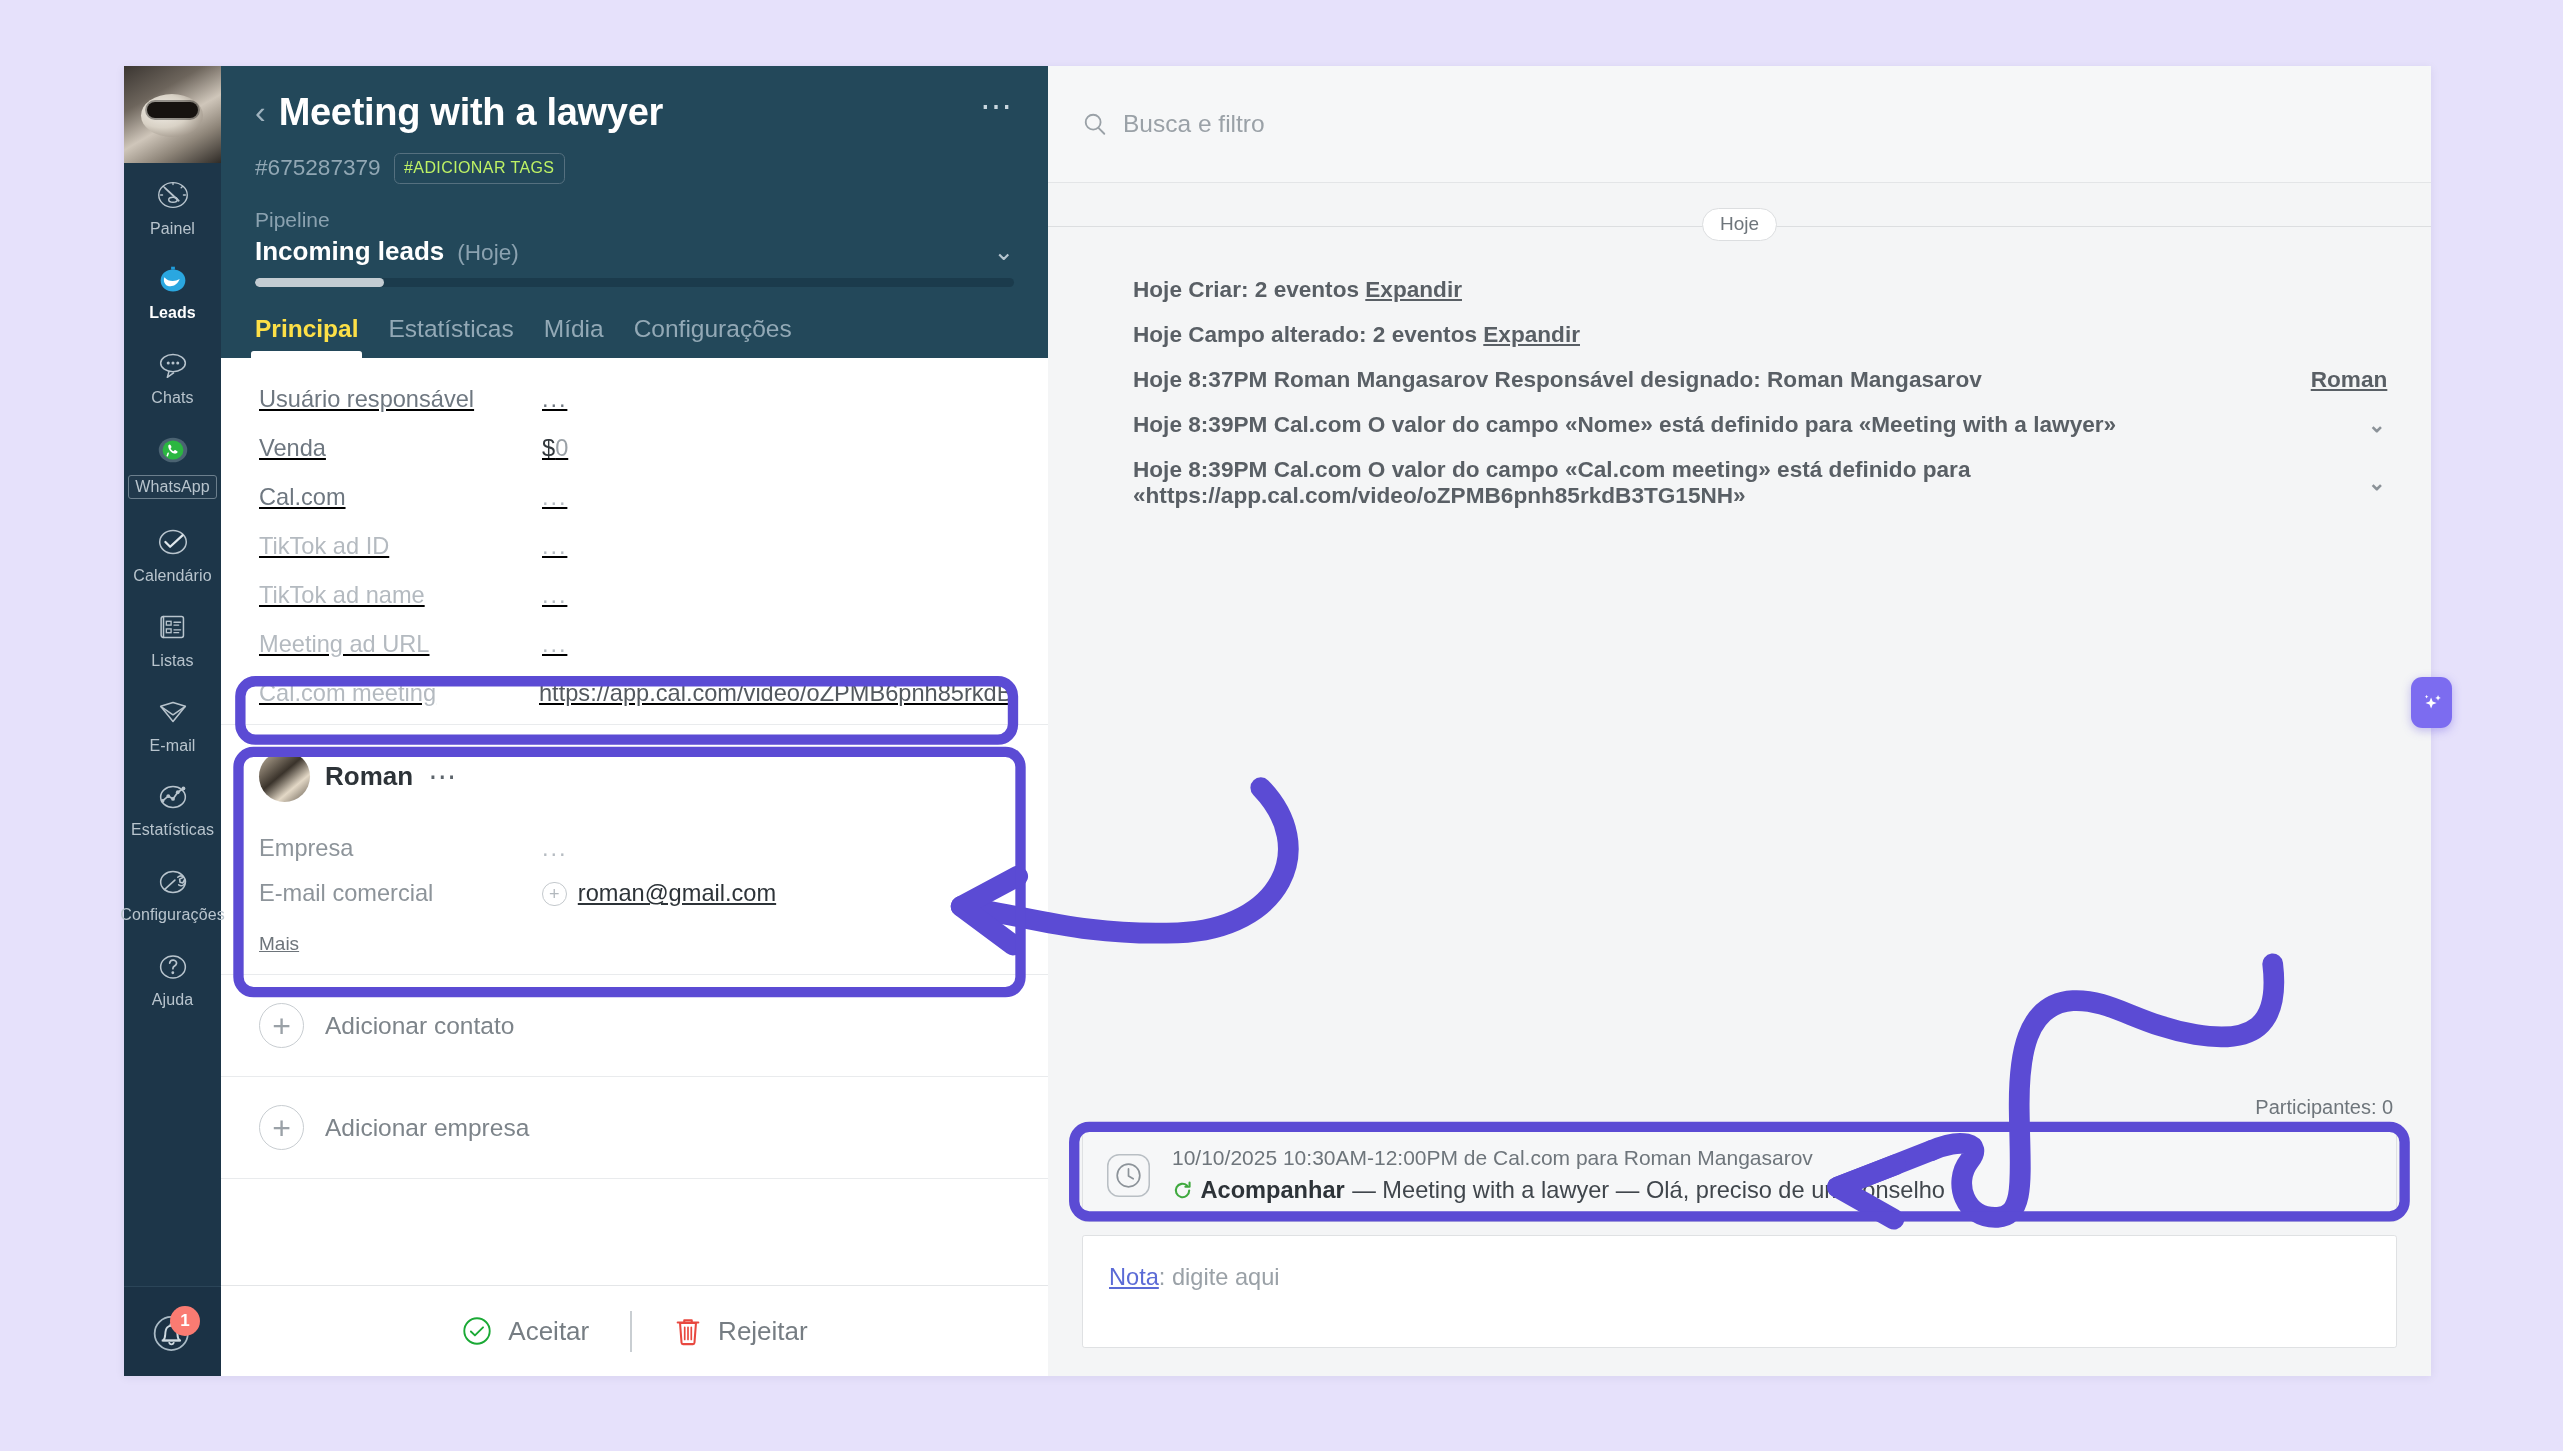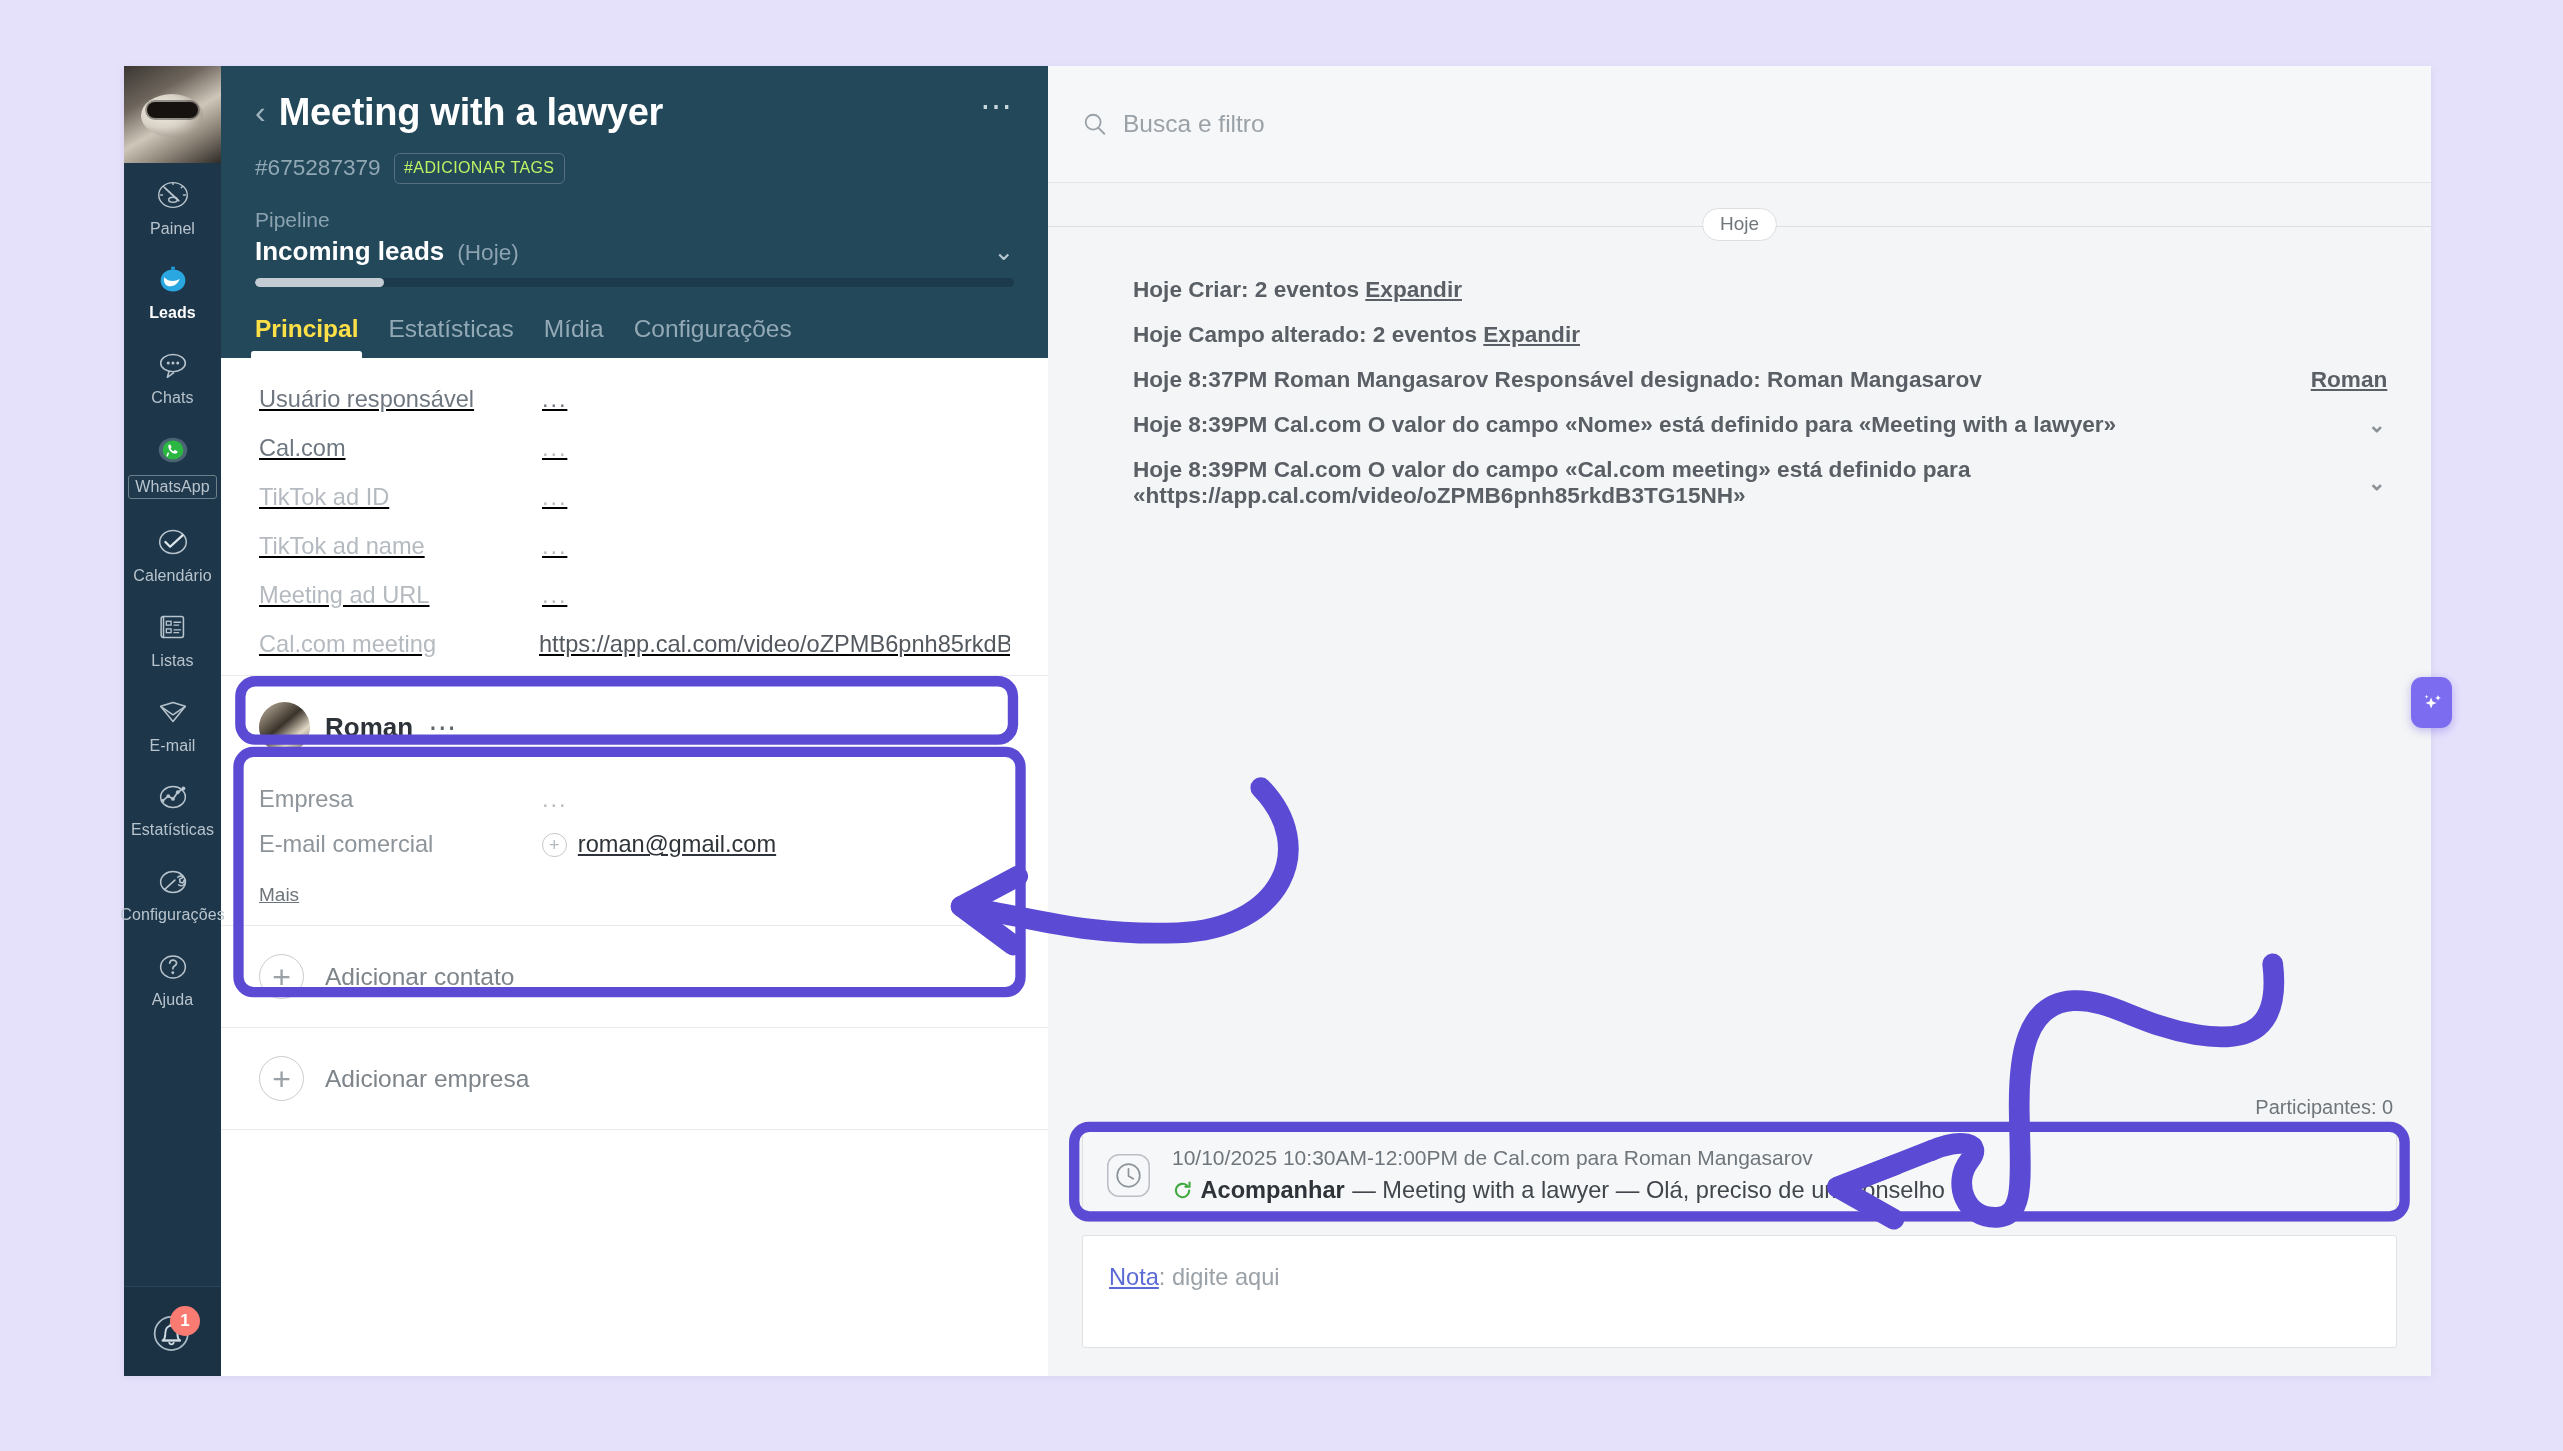--- a/index.html
+++ b/index.html
@@ -380,20 +380,24 @@
         </div>
     </header>
 
     <div class="lead-body">
       <div class="fields" id="lead-fields">
           <div class="field-row">
             <span class="field-label">Usuário responsável</span>
             <span class="field-val dots-dark">...</span>
           </div>
           <div class="field-row">
+            <span class="field-label">Venda</span>
+            <span class="field-val money"><b>$</b><span>0</span></span>
+          </div>
+          <div class="field-row">
             <span class="field-label">Cal.com</span>
             <span class="field-val dots">...</span>
           </div>
           <div class="field-row">
             <span class="field-label dim">TikTok ad ID</span>
             <span class="field-val dots">...</span>
           </div>
           <div class="field-row">
             <span class="field-label dim">TikTok ad name</span>
             <span class="field-val dots">...</span>
@@ -432,20 +436,39 @@
         <span class="add-circle">+</span>
         <span class="add-label">Adicionar contato</span>
       </div>
       <div class="add-row">
         <span class="add-circle">+</span>
         <span class="add-label">Adicionar empresa</span>
       </div>
       <div class="filler"></div>
     </div>
 
+    <footer class="lead-foot">
+      <div class="foot-btn">
+        <svg width="32" height="32" viewBox="0 0 34 34">
+          <circle cx="17" cy="17" r="13.5" fill="none" stroke="#1aa935" stroke-width="2"></circle>
+          <path d="M10.5 17.5l4.3 4.2 8.6-8.6" fill="none" stroke="#1aa935" stroke-width="2" stroke-linecap="round" stroke-linejoin="round"></path>
+        </svg>
+        <span class="lbl">Aceitar</span>
+      </div>
+      <div class="foot-div"></div>
+      <div class="foot-btn">
+        <svg width="30" height="32" viewBox="0 0 32 34">
+          <path d="M5 8h22" stroke="#e8483f" stroke-width="2.2" stroke-linecap="round"></path>
+          <path d="M12 8V5.5h8V8" stroke="#e8483f" stroke-width="2.2" stroke-linejoin="round" fill="none"></path>
+          <path d="M7.5 8.5h17l-1.6 21a1.6 1.6 0 01-1.6 1.5H10.7a1.6 1.6 0 01-1.6-1.5z" fill="none" stroke="#e8483f" stroke-width="2.2" stroke-linejoin="round"></path>
+          <path d="M12.5 13v13M16 13v13M19.5 13v13" stroke="#e8483f" stroke-width="1.8" stroke-linecap="round"></path>
+        </svg>
+        <span class="lbl">Rejeitar</span>
+      </div>
+    </footer>
   </section>
 
   <section class="feed-col">
 
     <div class="search-bar">
       <svg width="26" height="26" viewBox="0 0 28 28">
         <circle cx="12" cy="12" r="8" fill="none" stroke="#9aa1a7" stroke-width="2"></circle>
         <path d="M18 18.5l6 6" stroke="#9aa1a7" stroke-width="2" stroke-linecap="round"></path>
       </svg>
       <span class="search-ph">Busca e filtro</span>

